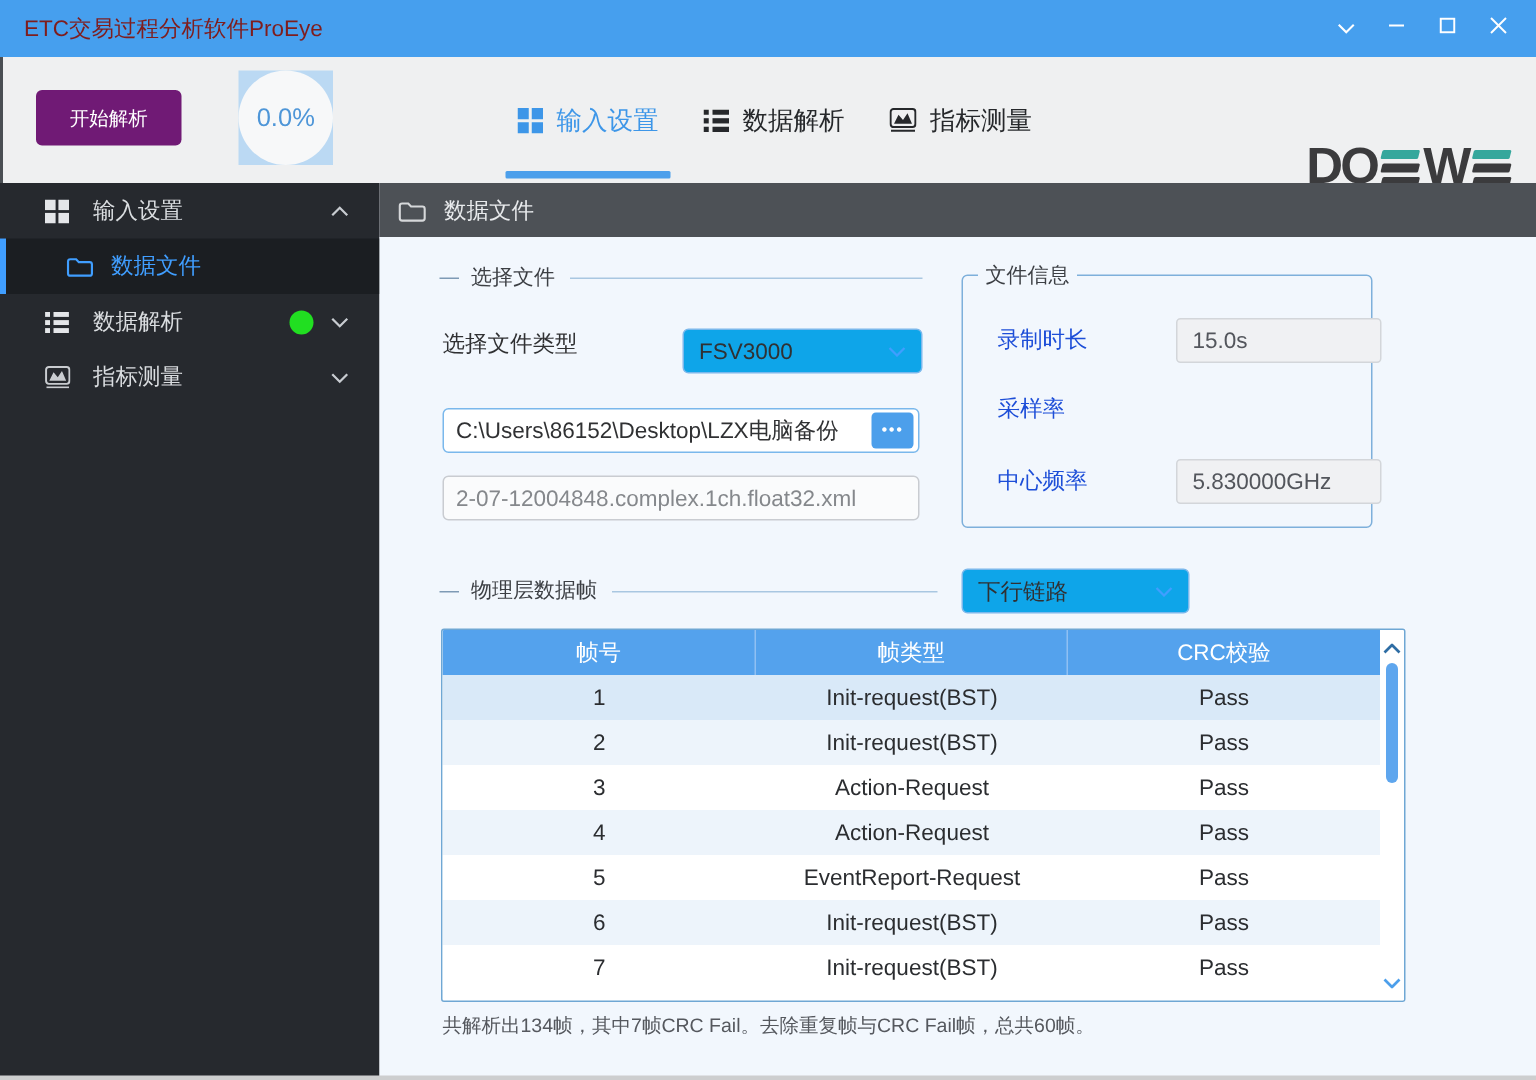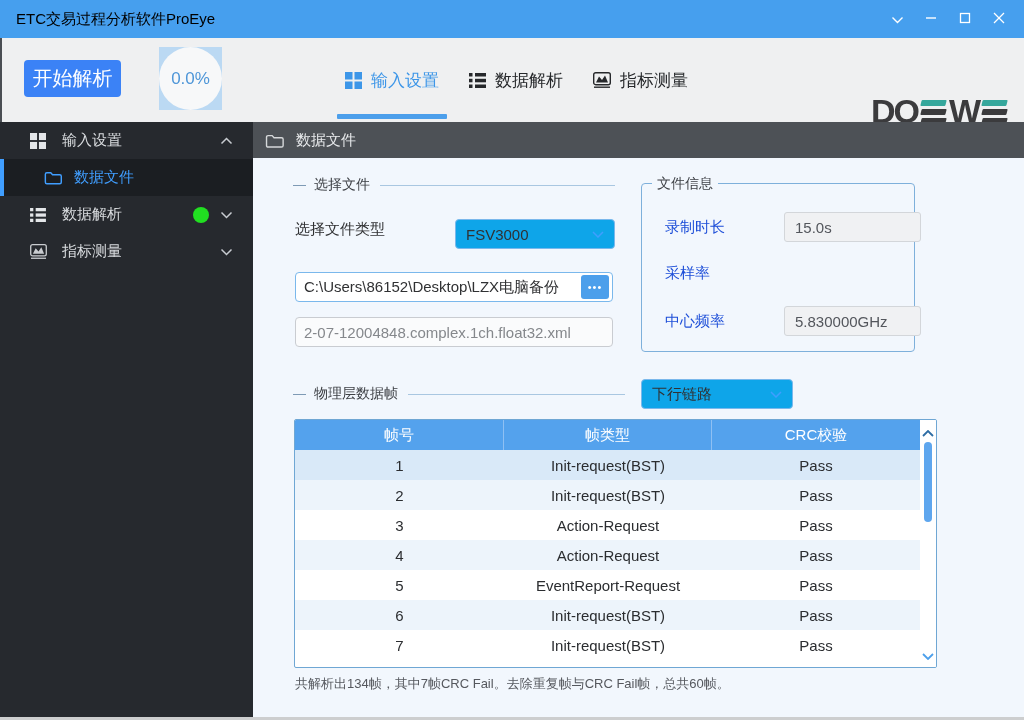--- a/index.html
+++ b/index.html
@@ -1,30 +1,30 @@
 <!DOCTYPE html>
 <html><head>
 <meta charset="utf-8">
 <style>
   * { margin:0; padding:0; box-sizing:border-box; }
   html,body { width:1024px; height:720px; overflow:hidden; }
   body { position:relative; font-family:"Liberation Sans", sans-serif; background:#F2F7FD; }
 
   
   .titlebar { position:absolute; left:0; top:0; width:1024px; height:38px;
-    background:#469FEE; display:flex; align-items:center; color:#000000; }
+    background:#469FEE; display:flex; align-items:center; color:#7f1d1d; }
   .titlebar .title { margin-left:16px; font-size:15px; }
   .win-controls { position:absolute; right:8px; top:0; height:38px; display:flex; align-items:center; }
   .win-btn { width:34px; height:38px; display:flex; align-items:center; justify-content:center; cursor:pointer; color:#fff; }
 
   
   .toolbar { position:absolute; left:0; top:38px; width:1024px; height:84px; background:#EFF0F1; }
   .win-edge { position:absolute; left:0; top:38px; width:2px; height:84px; background:#4A4E53; }
   .start-btn { position:absolute; left:24px; top:22px; width:97px; height:37px;
-    background:#3b82f6; color:#fff; font-size:20px; border:none; border-radius:4px; cursor:pointer;
+    background:#701a75; color:#fff; font-size:13px; border:none; border-radius:4px; cursor:pointer;
     font-family:"Liberation Sans", sans-serif; }
   .progress-wrap { position:absolute; left:159px; top:9px; width:63px; height:63px; background:#BBD9F3; }
   .progress-circle { width:63px; height:63px; border-radius:50%; background:#F7F8F9;
     display:flex; align-items:center; justify-content:center; color:#4E96D8; font-size:17px; }
   .tabs { position:absolute; left:345px; top:0; height:84px; display:flex; align-items:center; gap:30px; }
   .tab { position:relative; height:84px; display:flex; align-items:center; gap:9px;
     font-size:17px; color:#26282B; cursor:pointer; }
   .tab .ticon { display:flex; }
   .tab.active { color:#3D96E8; }
   .tab.active::after { content:""; position:absolute; left:-8px; right:-8px; bottom:3px;

